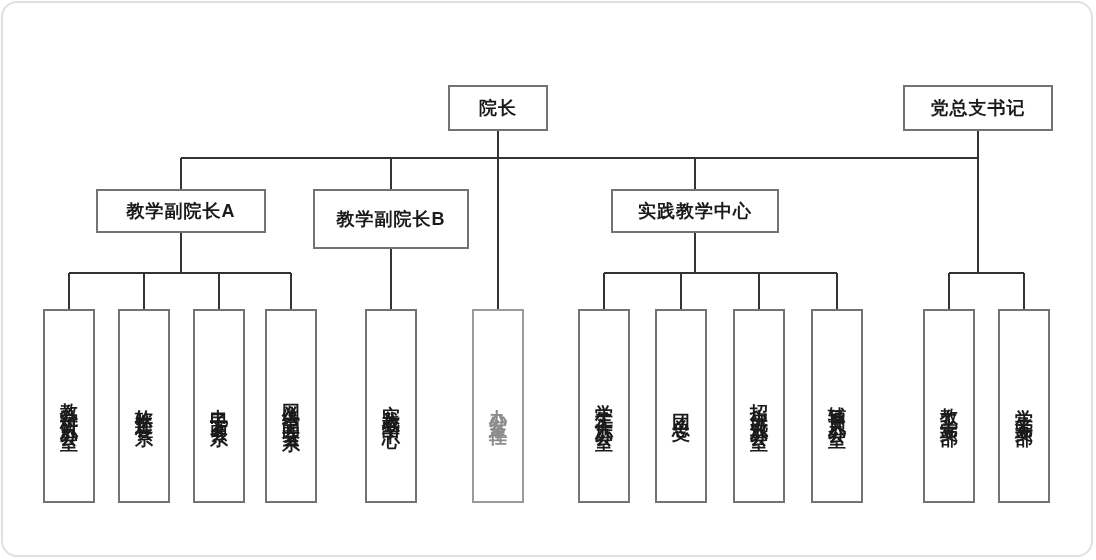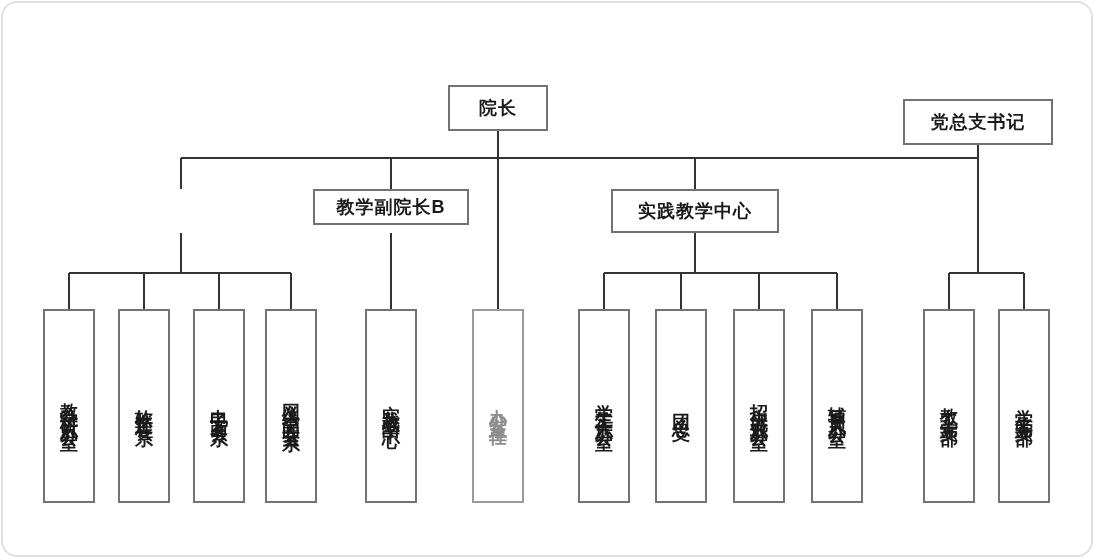--- a/index.html
+++ b/index.html
@@ -79,24 +79,25 @@
              M678 270 V306
              M756 270 V306
              M834 270 V306
              M946 270 H1021
              M946 270 V306
              M1021 270 V306" fill="none" stroke="#333333" stroke-width="2"></path>
   </svg>
 
   <div class="nodebox h" style="left:445px;top:82px;width:100px;height:46px;">院长</div>
 
-  <div class="nodebox h" style="left:900px;top:96px;width:150px;height:46px;">党总支书记</div>
+  <div class="nodebox h" style="left:900px;top:82px;width:150px;height:46px;">党总支书记</div>
 
+  <div class="nodebox h" style="left:93px;top:186px;width:170px;height:44px;">教学副院长A</div>
 
-  <div class="nodebox h" style="left:310px;top:186px;width:156px;height:36px;">教学副院长B</div>
+  <div class="nodebox h" style="left:310px;top:186px;width:156px;height:60px;">教学副院长B</div>
 
   <div class="nodebox h" style="left:608px;top:186px;width:168px;height:44px;">实践教学中心</div>
 
   <div class="nodebox v" style="left:40px;top:306px;width:52px;height:194px;">教学科研办公室</div>
 
   <div class="nodebox v" style="left:115px;top:306px;width:52px;height:194px;">软件工程系</div>
 
   <div class="nodebox v" style="left:190px;top:306px;width:52px;height:194px;">电子商务系</div>
 
   <div class="nodebox v" style="left:262px;top:306px;width:52px;height:194px;">网络空间安全系</div>

